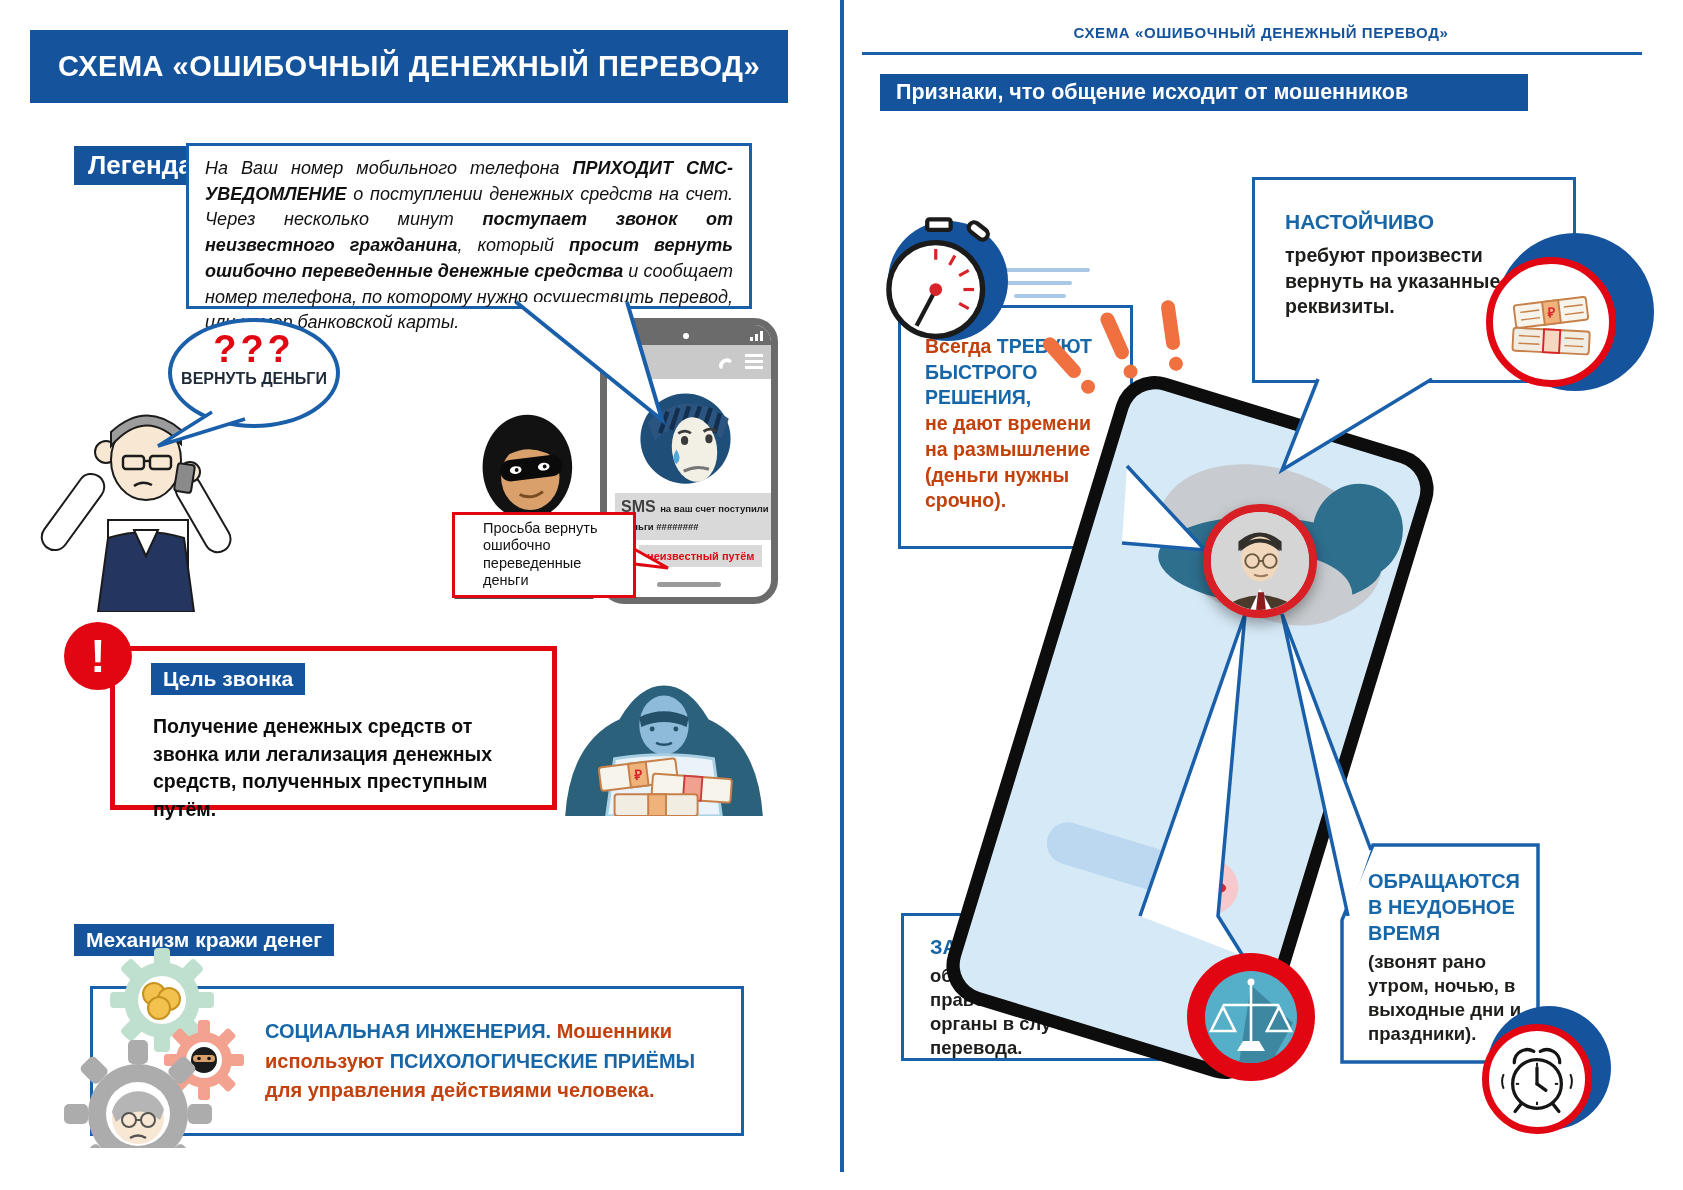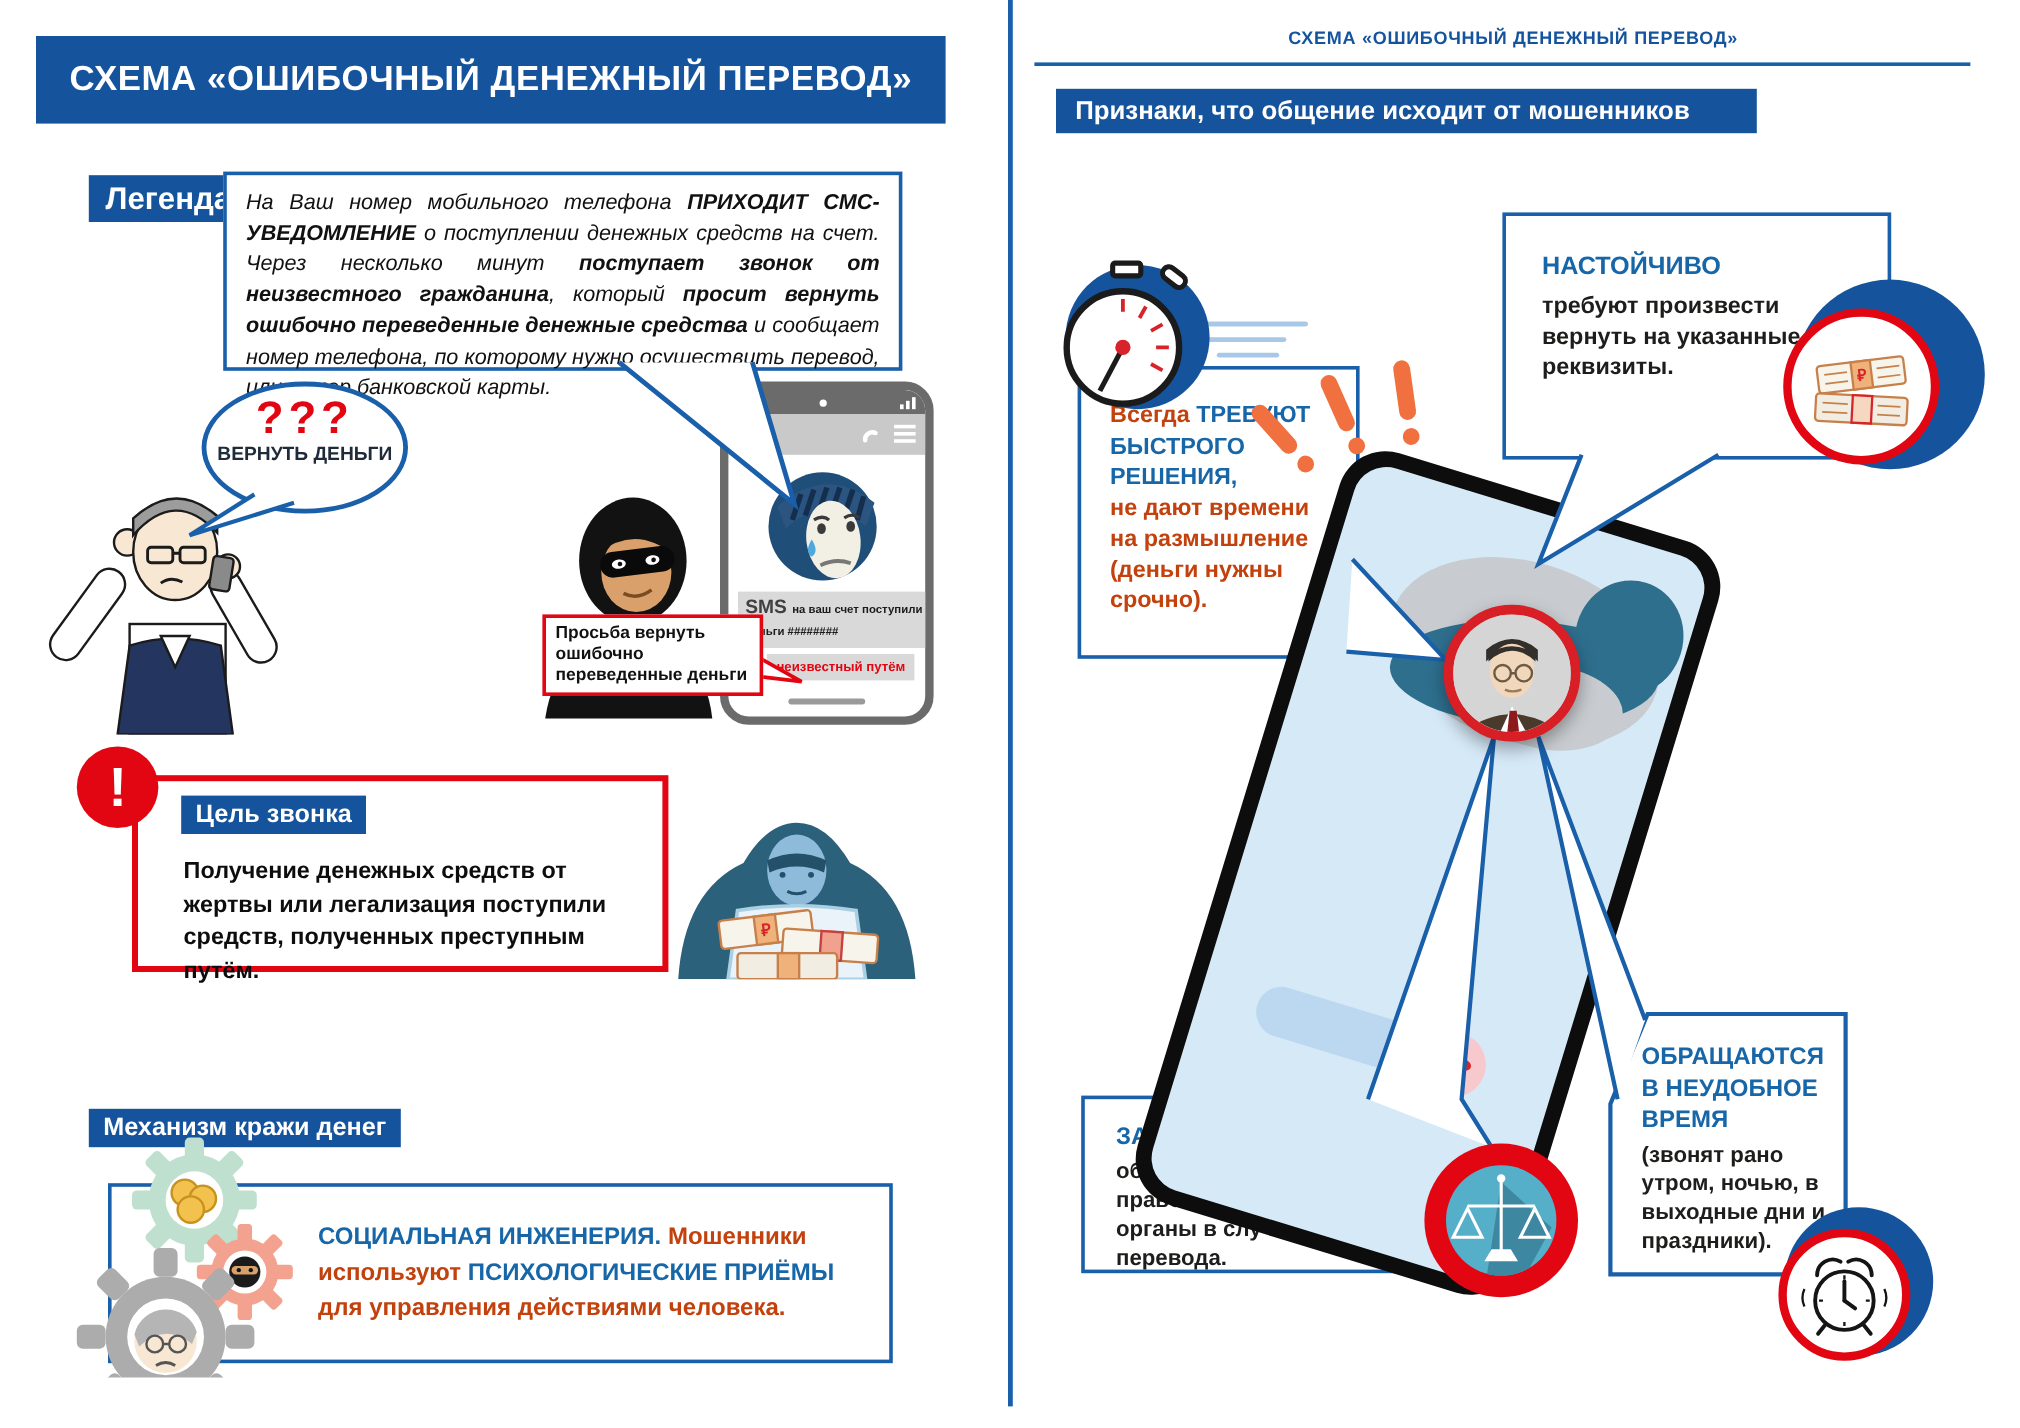--- a/index.html
+++ b/index.html
@@ -133,32 +133,32 @@
     <svg style="position:absolute;left:6px;top:216px;" width="26" height="26" viewBox="0 0 48 48">
       <path d="M10,30 A16,16 0 0 1 38,30" stroke="#D8232A" stroke-width="10" fill="none" stroke-linecap="round" transform="rotate(25 24 24)"></path>
     </svg>
     <div class="grayBubble" style="position:absolute;left:32px;top:220px;padding:5px 8px;color:#E20613;font-weight:bold;font-size:11px;">
       <span>неизвестный путём</span>
     </div>
     <div style="position:absolute;left:50px;bottom:10px;width:64px;height:5px;border-radius:3px;background:#9a9a9a;"></div>
   </div>
 
   <div class="abs" style="left:452px;top:512px;width:162px;background:#fff;border:3px solid #E20613;padding:5px 8px;z-index:6;">
-    <span style="font-size:14.5px;font-weight:bold;color:#111;line-height:1.2;display:block;">Просьба вернуть ошибочно переведенные деньги</span>
+    <span style="font-size:14.5px;font-weight:normal;color:#111;line-height:1.2;display:block;margin-left:20px;">Просьба вернуть ошибочно переведенные деньги</span>
   </div>
 
   <div class="abs circ" style="left:64px;top:622px;width:68px;height:68px;background:#E20613;display:flex;align-items:center;justify-content:center;z-index:5;">
     <span style="color:#fff;font-weight:bold;font-size:46px;line-height:1;">!</span>
   </div>
 
   <div class="abs" style="left:110px;top:646px;width:437px;height:154px;background:#fff;border:5px solid #E20613;">
     <div class="bluebar" style="position:absolute;left:36px;top:12px;padding:4px 12px;font-size:21px;">
       <span>Цель звонка</span>
     </div>
-    <div style="position:absolute;left:38px;top:62px;width:384px;font-size:19.5px;font-weight:bold;line-height:1.42;color:#0d0d0d;">Получение денежных средств от жертвы или легализация поступили средств, полученных преступным путём.</div>
+    <div style="position:absolute;left:38px;top:62px;width:384px;font-size:19.5px;font-weight:bold;line-height:1.42;color:#0d0d0d;">Получение денежных средств от звонка или легализация денежных средств, полученных преступным путём.</div>
   </div>
 
   <svg class="abs" style="left:545px;top:648px;" width="238" height="168" viewBox="0 0 240 170">
     <path d="M20,170 Q25,95 75,72 Q95,38 120,38 Q145,38 165,72 Q215,95 220,170 Z" fill="#2C617C"></path>
     <ellipse cx="120" cy="78" rx="25" ry="30" fill="#8FBBDA"></ellipse>
     <path d="M95,70 Q120,58 145,70 L143,80 Q120,70 97,80 Z" fill="#24506A"></path>
     <circle cx="108" cy="82" r="2.5" fill="#24506A"></circle>
       <circle cx="132" cy="82" r="2.5" fill="#24506A"></circle>
     <path d="M112,96 Q120,100 128,96" stroke="#24506A" stroke-width="2.5" fill="none"></path>
     <path d="M62,170 L178,170 L170,112 Q120,104 70,112 Z" fill="#EAF3F9" stroke="#A9CFE3" stroke-width="3"></path>
@@ -239,21 +239,21 @@
     <circle cx="98" cy="184" r="7" fill="none" stroke="#555" stroke-width="2"></circle>
     <line x1="86" y1="184" x2="91" y2="184" stroke="#555" stroke-width="2"></line>
     <path d="M80,202 Q88,197 96,202" stroke="#555" stroke-width="2.5" fill="none"></path>
   </svg>
 
   <div class="abs" style="left:880px;top:24px;width:762px;text-align:center;color:#15549C;font-weight:bold;font-size:15px;letter-spacing:.6px;">
     <span>СХЕМА «ОШИБОЧНЫЙ ДЕНЕЖНЫЙ ПЕРЕВОД»</span>
   </div>
   <div class="abs" style="left:862px;top:52px;width:780px;height:3px;background:#1A5FA9;"></div>
 
-  <div class="abs bluebar" style="left:880px;top:74px;width:584px;height:37px;display:flex;align-items:center;">
+  <div class="abs bluebar" style="left:880px;top:74px;width:648px;height:37px;display:flex;align-items:center;">
     <span style="font-size:21.5px;padding-left:16px;">Признаки, что общение исходит от мошенников</span>
   </div>
 
   <div class="abs" style="left:898px;top:305px;width:229px;height:238px;background:#fff;border:3.5px solid #1A5FA9;">
     <div style="padding:26px 14px 0 24px;font-size:19.5px;font-weight:bold;line-height:1.32;">
       <span class="dark-t">Всегда </span><span class="blue-t">ТРЕБУЮТ БЫСТРОГО РЕШЕНИЯ,</span><br>
       <span class="dark-t">не дают времени на размышление (деньги нужны срочно).</span>
     </div>
   </div>
 

